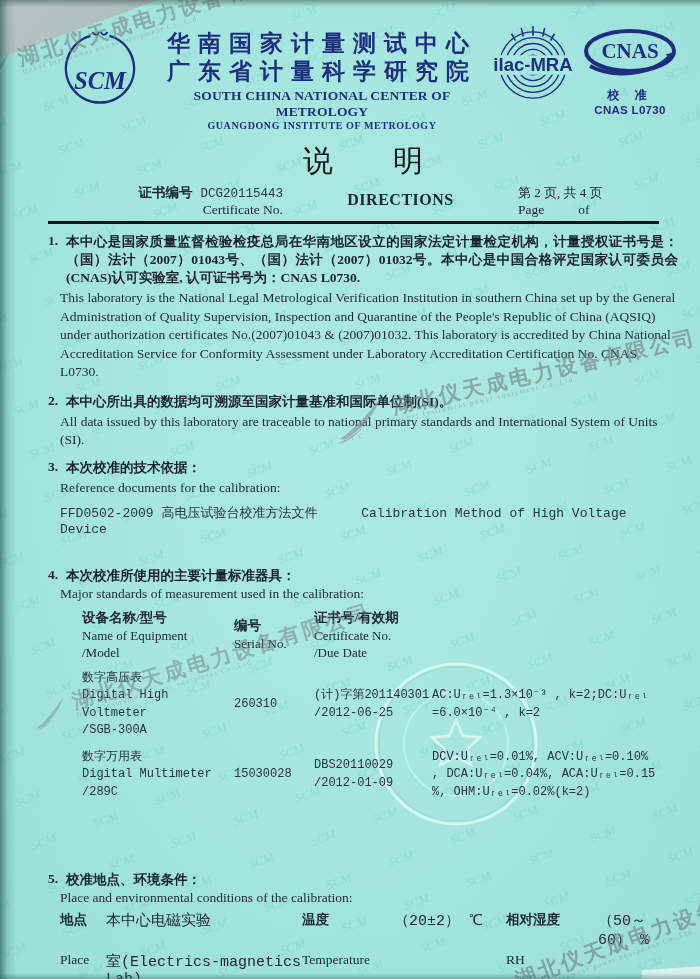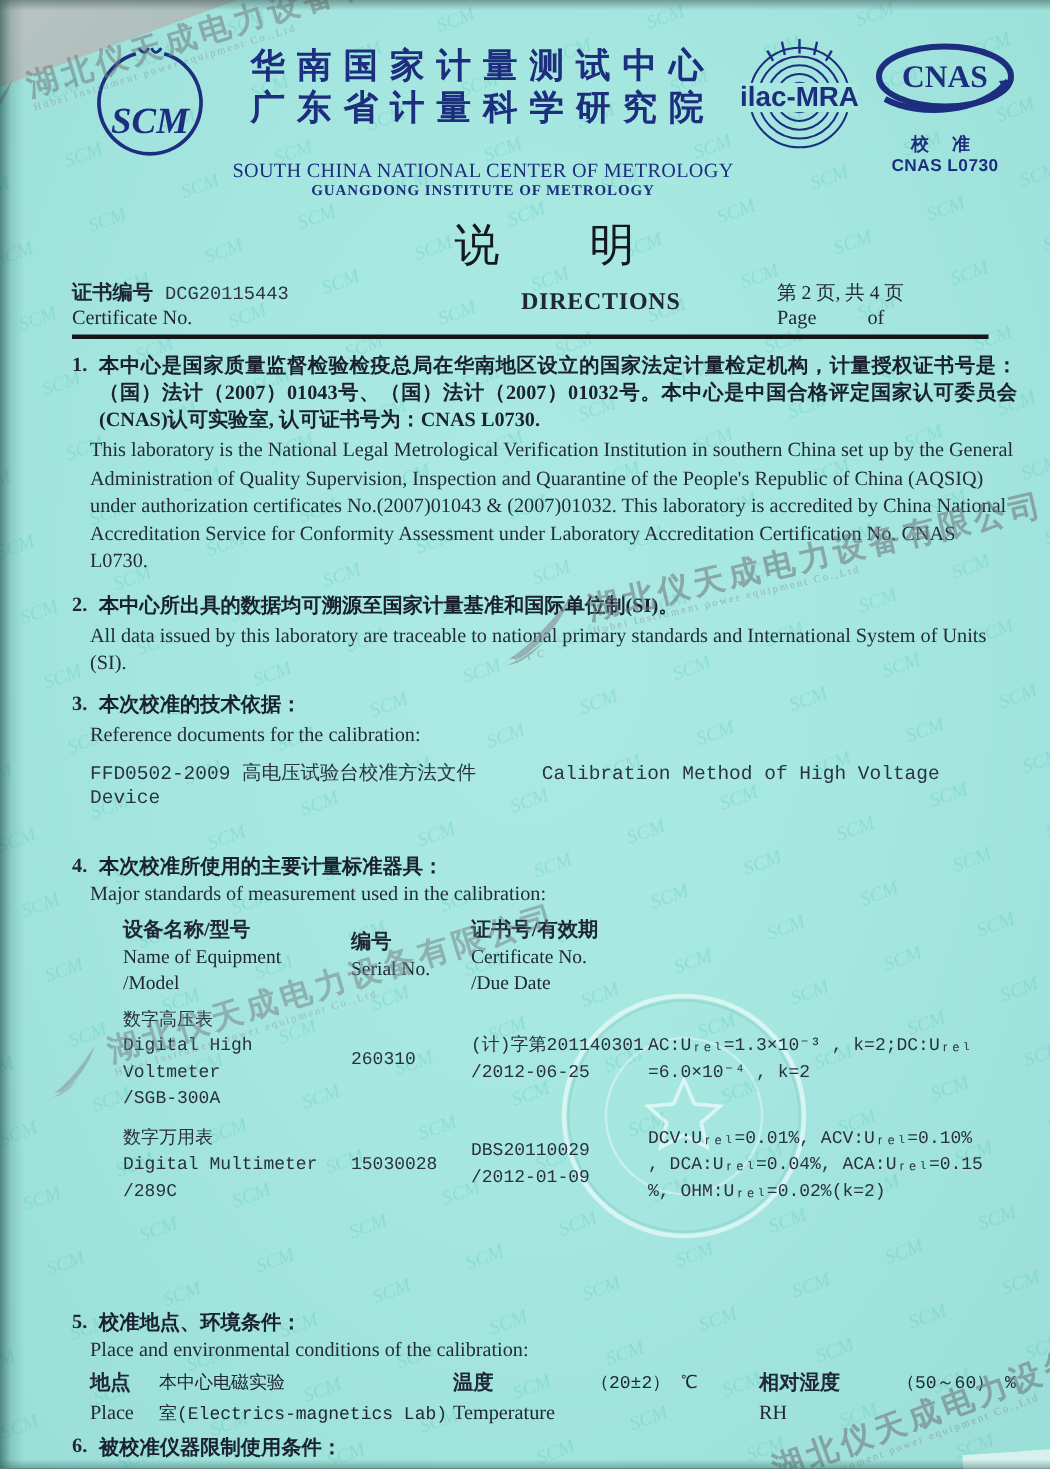--- a/index.html
+++ b/index.html
@@ -37,32 +37,32 @@
 
   .seal{position:absolute;left:368px;top:656px;z-index:2;opacity:.85;pointer-events:none;}
 
   
   .doc{position:relative;z-index:3;padding:20px 22px 0 48px;}
 
   .hdr{display:flex;align-items:flex-start;margin-top:4px;}
   .hdr-center{flex:1;text-align:center;margin-top:6px;}
   .org-cn{font-family:"Liberation Sans","DejaVu Sans",sans-serif;font-weight:bold;
     font-size:23px;letter-spacing:8px;color:#1d2e7e;line-height:1.2;}
-  .org-en1{font-size:13.5px;font-weight:normal;color:#1d2e7e;margin-top:21px;letter-spacing:.2px;}
+  .org-en1{font-size:13.5px;font-weight:bold;color:#1d2e7e;margin-top:3px;letter-spacing:.2px;}
   .org-en2{font-size:10px;font-weight:bold;color:#1d2e7e;letter-spacing:.6px;}
   .cnas-box{text-align:center;margin-left:8px;margin-top:2px;}
   .cnas-sub{font-family:"Liberation Sans","DejaVu Sans",sans-serif;font-weight:bold;
     color:#1d2e7e;font-size:12px;letter-spacing:6px;margin-top:1px;}
   .cnas-no{font-family:"Liberation Sans","DejaVu Sans",sans-serif;font-weight:bold;
     color:#1d2e7e;font-size:11.5px;letter-spacing:.3px;}
 
   .title-cn{text-align:center;font-size:30px;color:#14181f;margin-top:10px;
     font-family:"Liberation Serif","DejaVu Serif",serif;}
   .certrow{display:flex;align-items:flex-end;margin-top:2px;}
-  .cert-left{width:235px;}
+  .cert-left{width:235px;text-align:right;}
   .cert-cn{font-size:13.5px;font-weight:bold;}
   .cert-no{font-family:"Liberation Mono","DejaVu Sans Mono",monospace;font-size:12.5px;
     margin-left:8px;font-weight:normal;color:#2c3446;}
   .cert-en{font-size:13.5px;}
   .cert-center{flex:1;text-align:center;font-weight:bold;font-size:16px;letter-spacing:.5px;
     padding-bottom:9px;}
   .cert-right{width:160px;font-size:13px;}
   .page-en{display:flex;font-size:13.5px;}
   .page-en .of{margin-left:34px;}
   .rule{height:3px;background:#15161a;margin-top:3px;width:97%;}
@@ -94,21 +94,21 @@
 
   
   .envrow{display:flex;font-size:13.5px;margin-top:3px;padding-left:12px;}
   .e-a{width:46px;font-weight:bold;}
   .e-b{width:196px;}
   .e-c{width:92px;font-weight:bold;}
   .e-d{width:112px;}
   .e-e{width:92px;font-weight:bold;}
   .e-f{flex:1;}
   .envrow.en-row .e-a,.envrow.en-row .e-c,.envrow.en-row .e-e{font-weight:normal;}
-  .vmono{font-family:"Liberation Mono","DejaVu Sans Mono",monospace;font-size:12px;}
+  .vmono{font-family:"Liberation Mono","DejaVu Sans Mono",monospace;font-size:15px;}
 </style>
 </head>
 <body>
 
 <div class="page">
 
   <svg class="bgpat" width="700" height="979" aria-hidden="true">
     <defs>
       <pattern id="scmpat" width="66" height="46" patternUnits="userSpaceOnUse" patternTransform="rotate(-20)">
         <text x="4" y="28" font-size="13" font-style="italic" font-family="serif" fill="#48bdb3" opacity="0.28">SCM</text>

